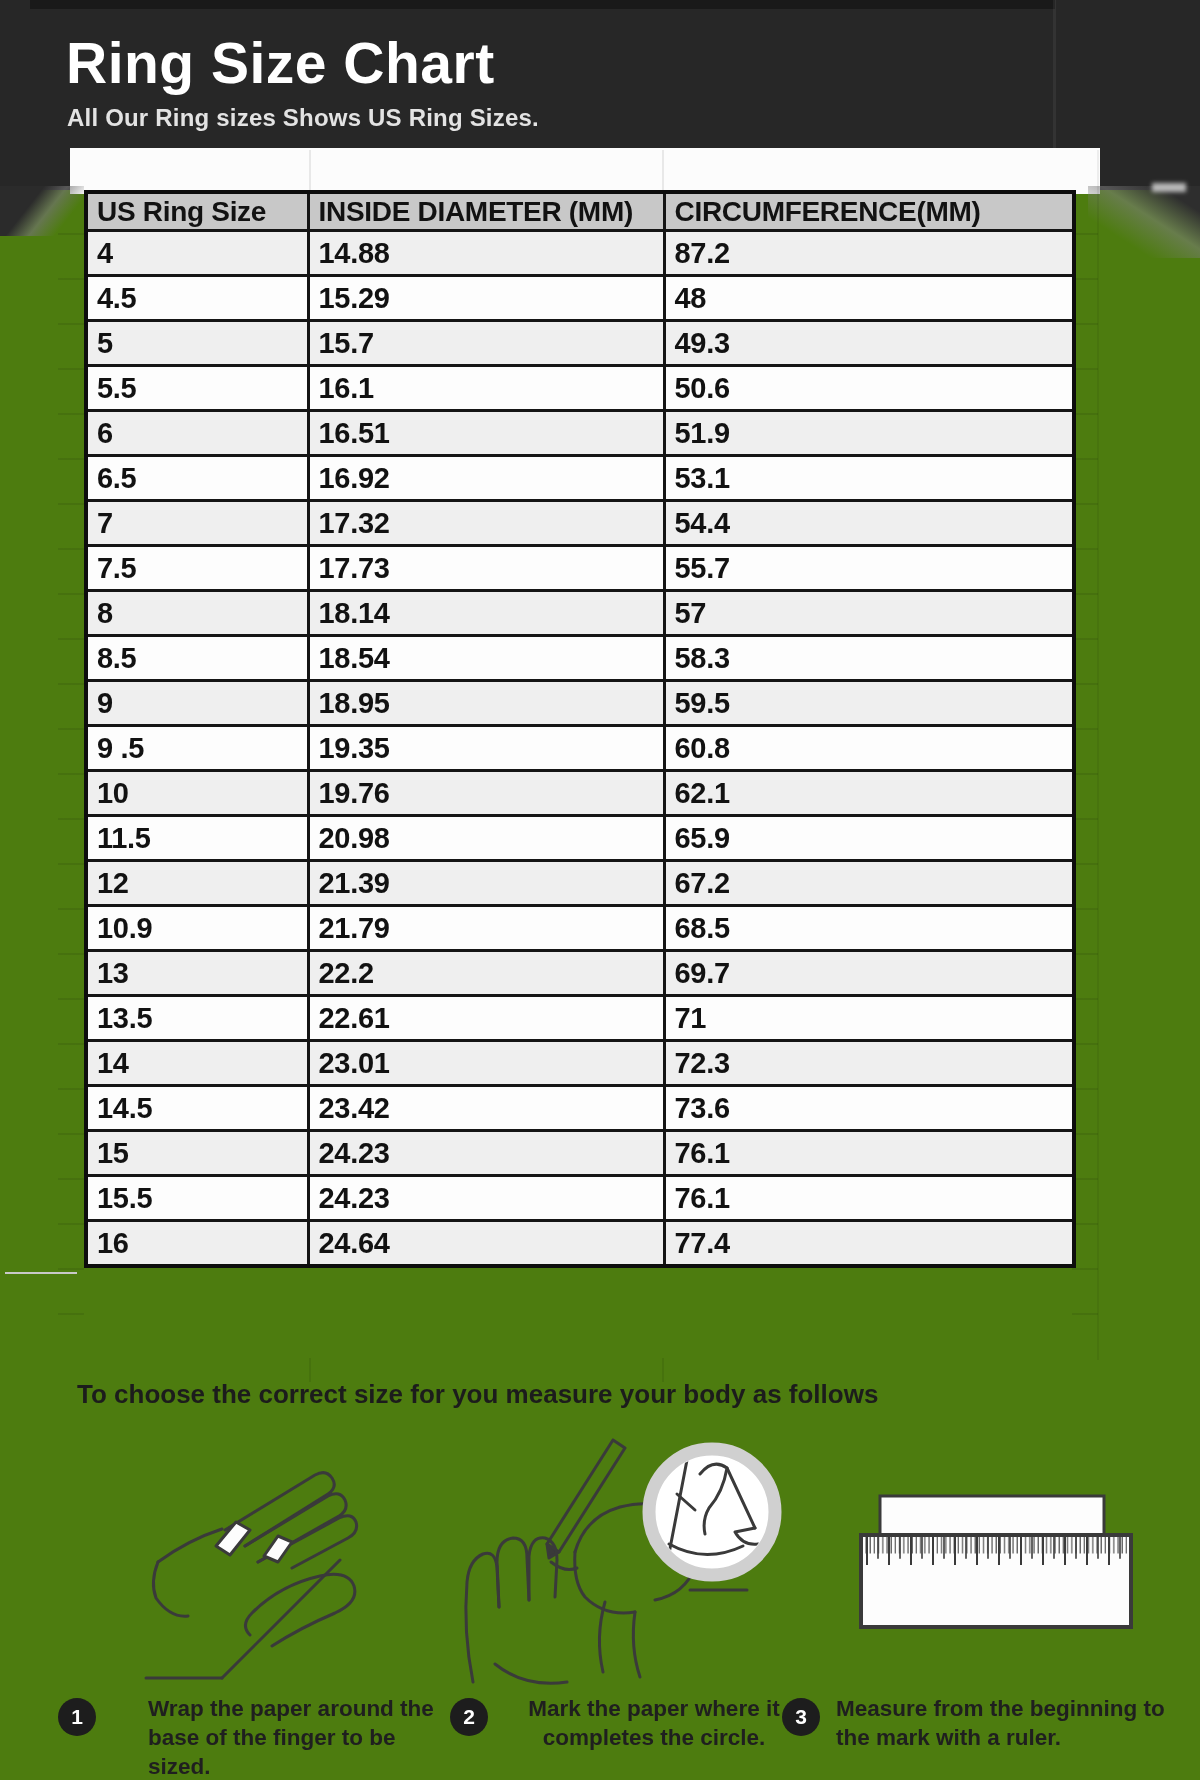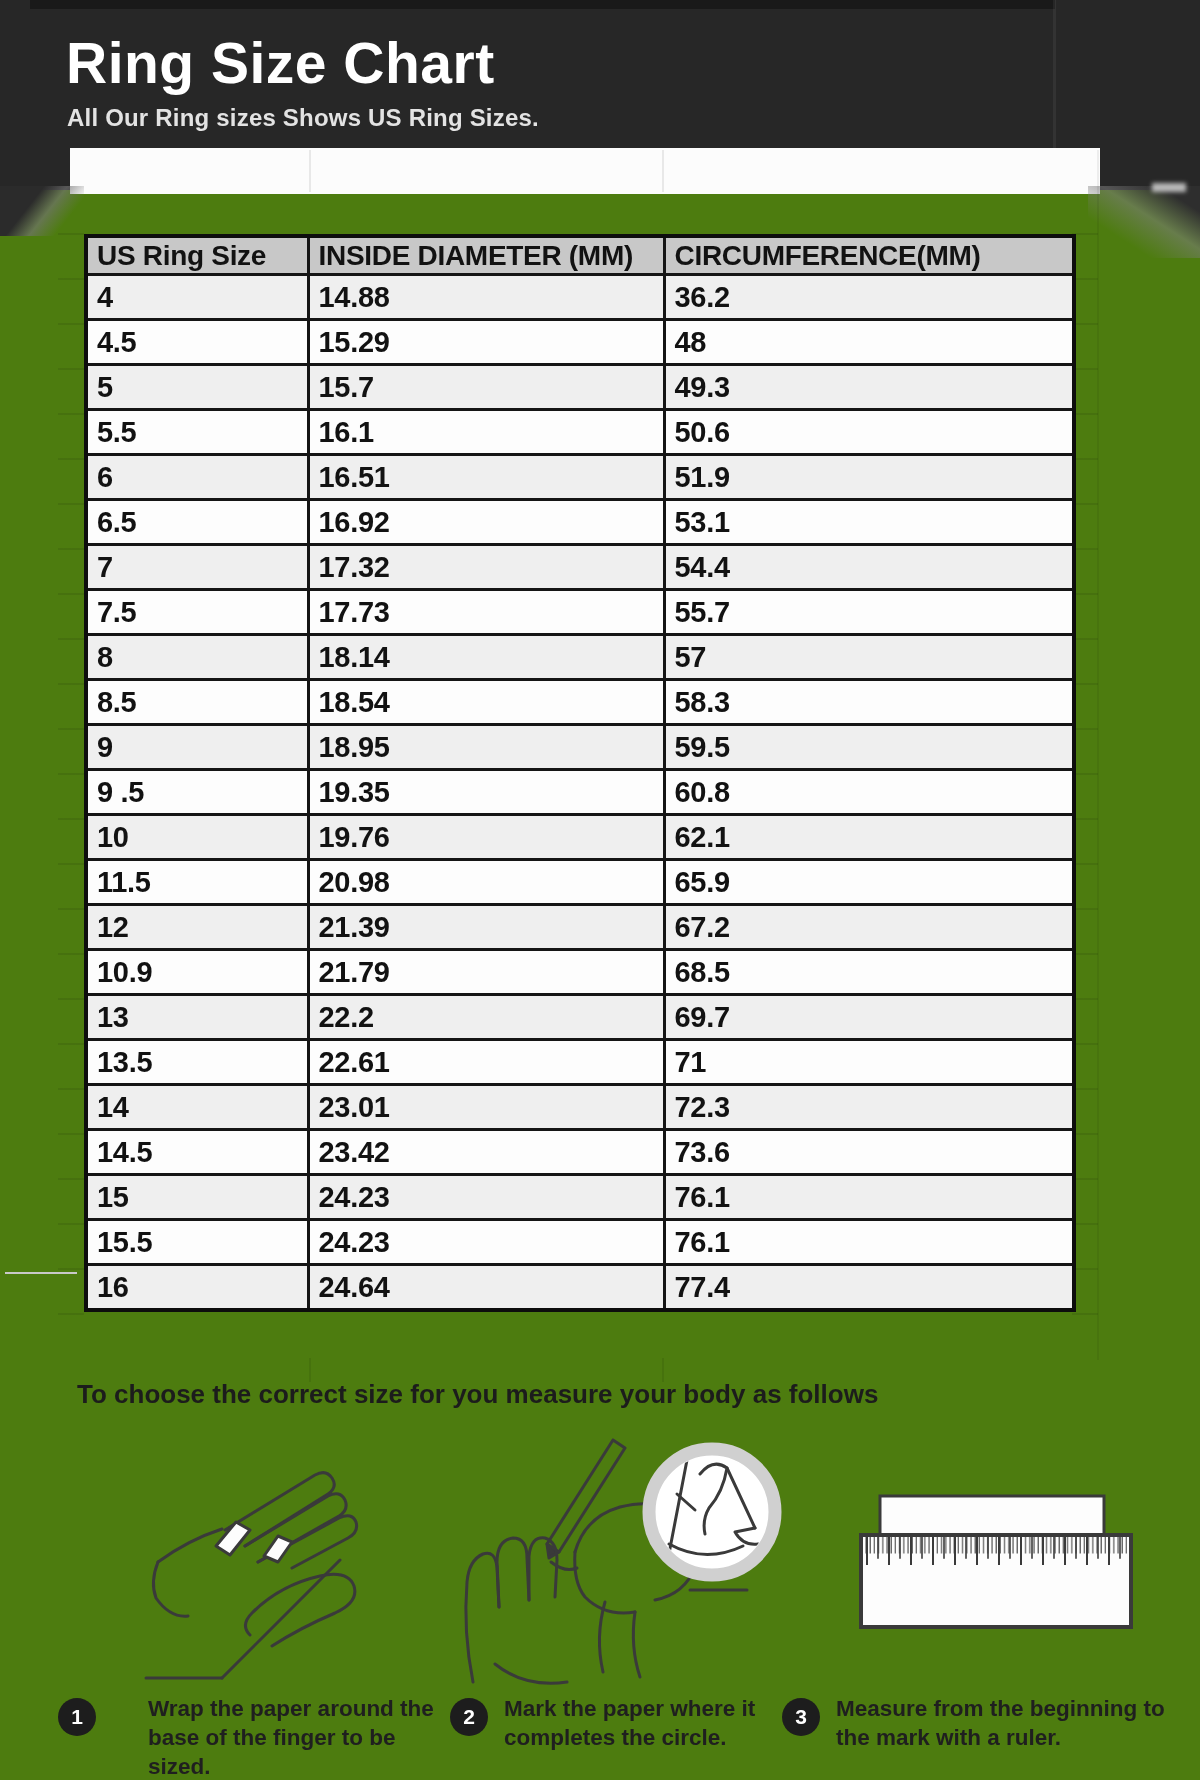--- a/index.html
+++ b/index.html
@@ -20,21 +20,20 @@
     background:linear-gradient(to bottom left,#2e2e2e 18%,rgba(125,125,125,0.55) 44%,rgba(230,230,230,0) 72%);}
   .corner-highlight{position:absolute;left:1152px;top:183px;width:34px;height:9px;background:#d0d0d0;filter:blur(2px);opacity:.85;}
   .title{position:absolute;left:66px;top:30px;font-size:57px;font-weight:bold;color:#ffffff;letter-spacing:.5px;}
   .subtitle{position:absolute;left:67px;top:104px;font-size:24px;font-weight:600;color:#e3e3e3;letter-spacing:.2px;}
 
   
   table.size-table{
     position:absolute;left:84px;top:190px;width:988px;
     border-collapse:collapse;table-layout:fixed;
     border:4px solid #0d0d0d;
-    margin-top:44px;
   }
   .size-table col.c1{width:222px;} .size-table col.c2{width:356px;} .size-table col.c3{width:410px;}
   .size-table th,.size-table td{
     border:3px solid #151515; text-align:left; vertical-align:middle;
     padding:0 4px 0 9px; font-weight:bold; letter-spacing:-0.3px;
     white-space:nowrap; overflow:hidden; color:#121212;
   }
   .size-table th{height:35px;background:#c8c8c8;font-size:28px;}
   .size-table td{height:42px;font-size:29px;background:#fdfdfd;}
   .size-table tbody tr:nth-child(odd) td{background:#efefef;}
@@ -54,21 +53,21 @@
   
   .intro{position:absolute;left:77px;top:1379px;font-size:26px;font-weight:bold;color:#1c1c1c;letter-spacing:0;}
   .illus{position:absolute;}
   .illus svg{display:block;}
   .step{position:absolute;top:1694px;display:flex;gap:16px;align-items:flex-start;}
   .badge{flex:0 0 auto;width:38px;height:38px;margin-top:4px;border-radius:50%;
     background:#1d1d1d;color:#ffffff;font-size:21px;font-weight:bold;
     display:flex;align-items:center;justify-content:center;}
   .step-text{font-size:22.5px;font-weight:bold;color:#1f1f1f;line-height:29px;}
   .step-1{left:58px;} .step-1 .step-text{width:300px;margin-left:36px;}
-  .step-2{left:450px;} .step-2 .step-text{width:300px;}
+  .step-2{left:450px;} .step-2 .step-text{width:300px;text-align:center;}
   .step-3{left:782px;} .step-3 .step-text{width:348px;}
 </style>
 </head>
 <body>
 
 <div class="page">
 
   <div class="band"></div>
   <div class="band-top-strip"></div>
   <div class="band-seam"></div>
@@ -98,21 +97,21 @@
       <tr>
         <th>US Ring Size</th>
         <th>INSIDE DIAMETER (MM)</th>
         <th>CIRCUMFERENCE(MM)</th>
       </tr>
     </thead>
     <tbody>
         <tr>
           <td>4</td>
           <td>14.88</td>
-          <td>36.2</td>
+          <td>87.2</td>
         </tr>
         <tr>
           <td>4.5</td>
           <td>15.29</td>
           <td>48</td>
         </tr>
         <tr>
           <td>5</td>
           <td>15.7</td>
           <td>49.3</td>

